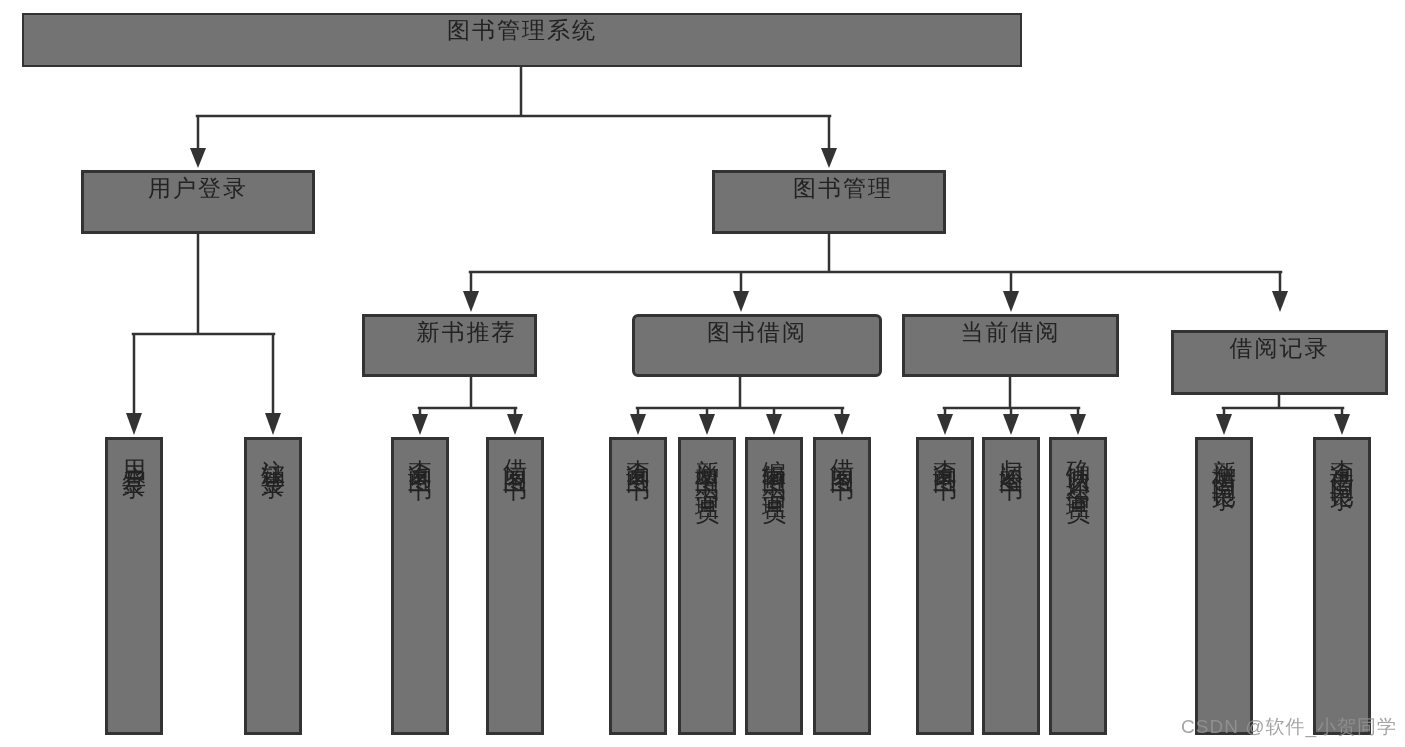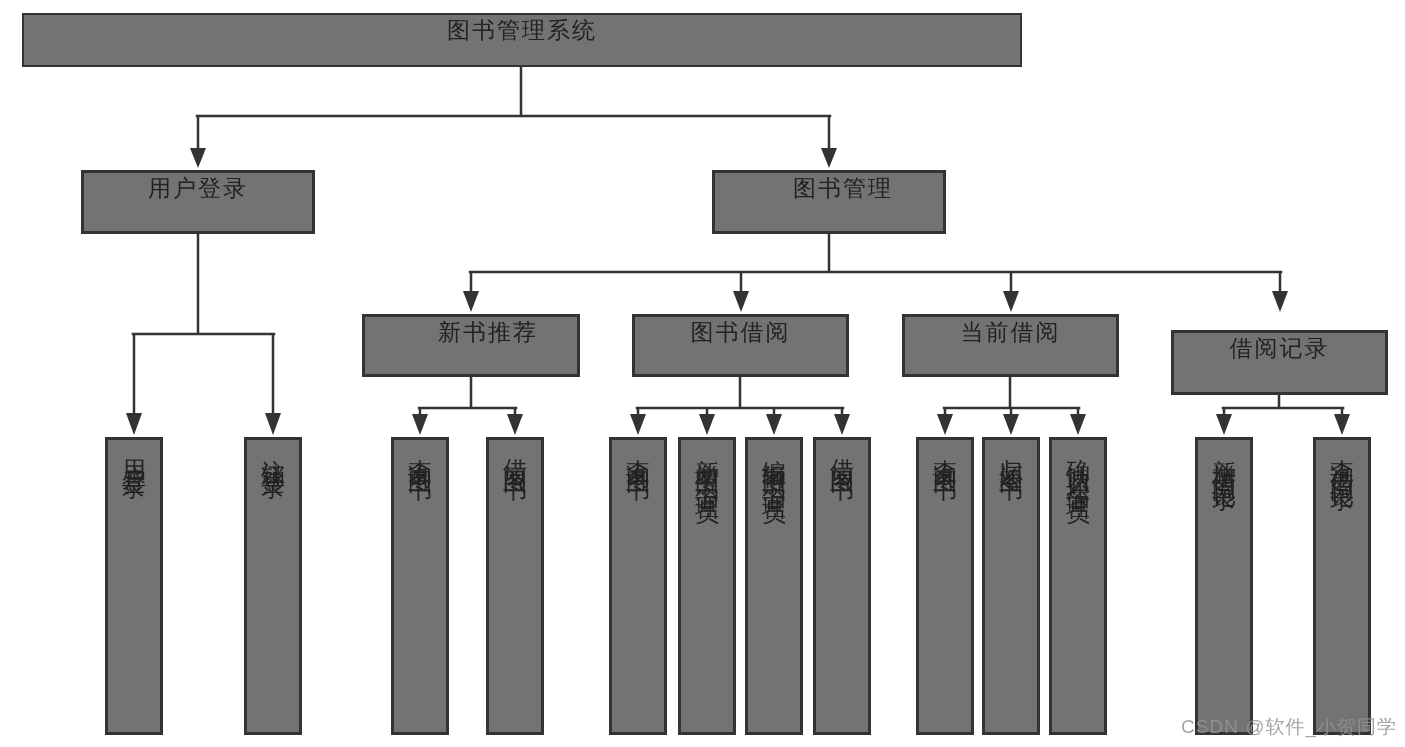--- a/index.html
+++ b/index.html
@@ -121,24 +121,24 @@
     <span class="hlabel">图书管理系统</span>
   </div>
 
   <div class="box" style="left:81px; top:170px; width:234px; height:64px;">
     <span class="hlabel">用户登录</span>
   </div>
   <div class="box" style="left:712px; top:170px; width:234px; height:64px;padding-left:28px;">
     <span class="hlabel">图书管理</span>
   </div>
 
-  <div class="box" style="left:362px; top:314px; width:218px; height:63px;padding-left:34px;">
+  <div class="box" style="left:362px; top:314px; width:175px; height:63px;padding-left:34px;">
     <span class="hlabel">新书推荐</span>
   </div>
-  <div class="box" style="left:632px; top:314px; width:217px; height:63px;">
+  <div class="box" style="left:632px; top:314px; width:250px; height:63px;border-radius:6px;">
     <span class="hlabel">图书借阅</span>
   </div>
   <div class="box" style="left:902px; top:314px; width:217px; height:63px;">
     <span class="hlabel">当前借阅</span>
   </div>
   <div class="box" style="left:1171px; top:330px; width:217px; height:65px;">
     <span class="hlabel">借阅记录</span>
   </div>
 
   <div class="box leaf" style="left:105px;">

